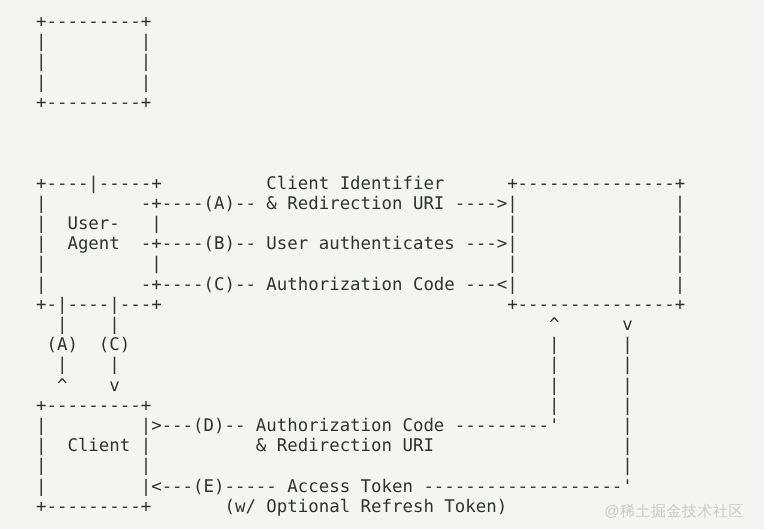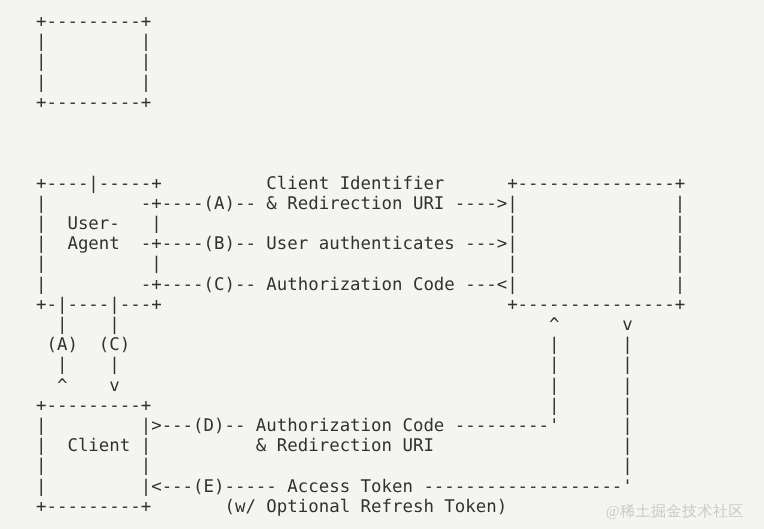--- a/index.html
+++ b/index.html
@@ -38,21 +38,21 @@
 
   .art-indent {
     display: block;
     padding-left: 36px;
   }
 
   .watermark {
     position: absolute;
     right: 20px;
     bottom: 8px;
-    font-family: Liberation Serif, serif;
+    font-family: Liberation Sans, sans-serif;
     font-size: 15px;
     color: #c9cbc8;
     letter-spacing: 0.5px;
     user-select: none;
     white-space: nowrap;
     margin-top: 16px;
   }
 </style>
 </head>
 <body>

